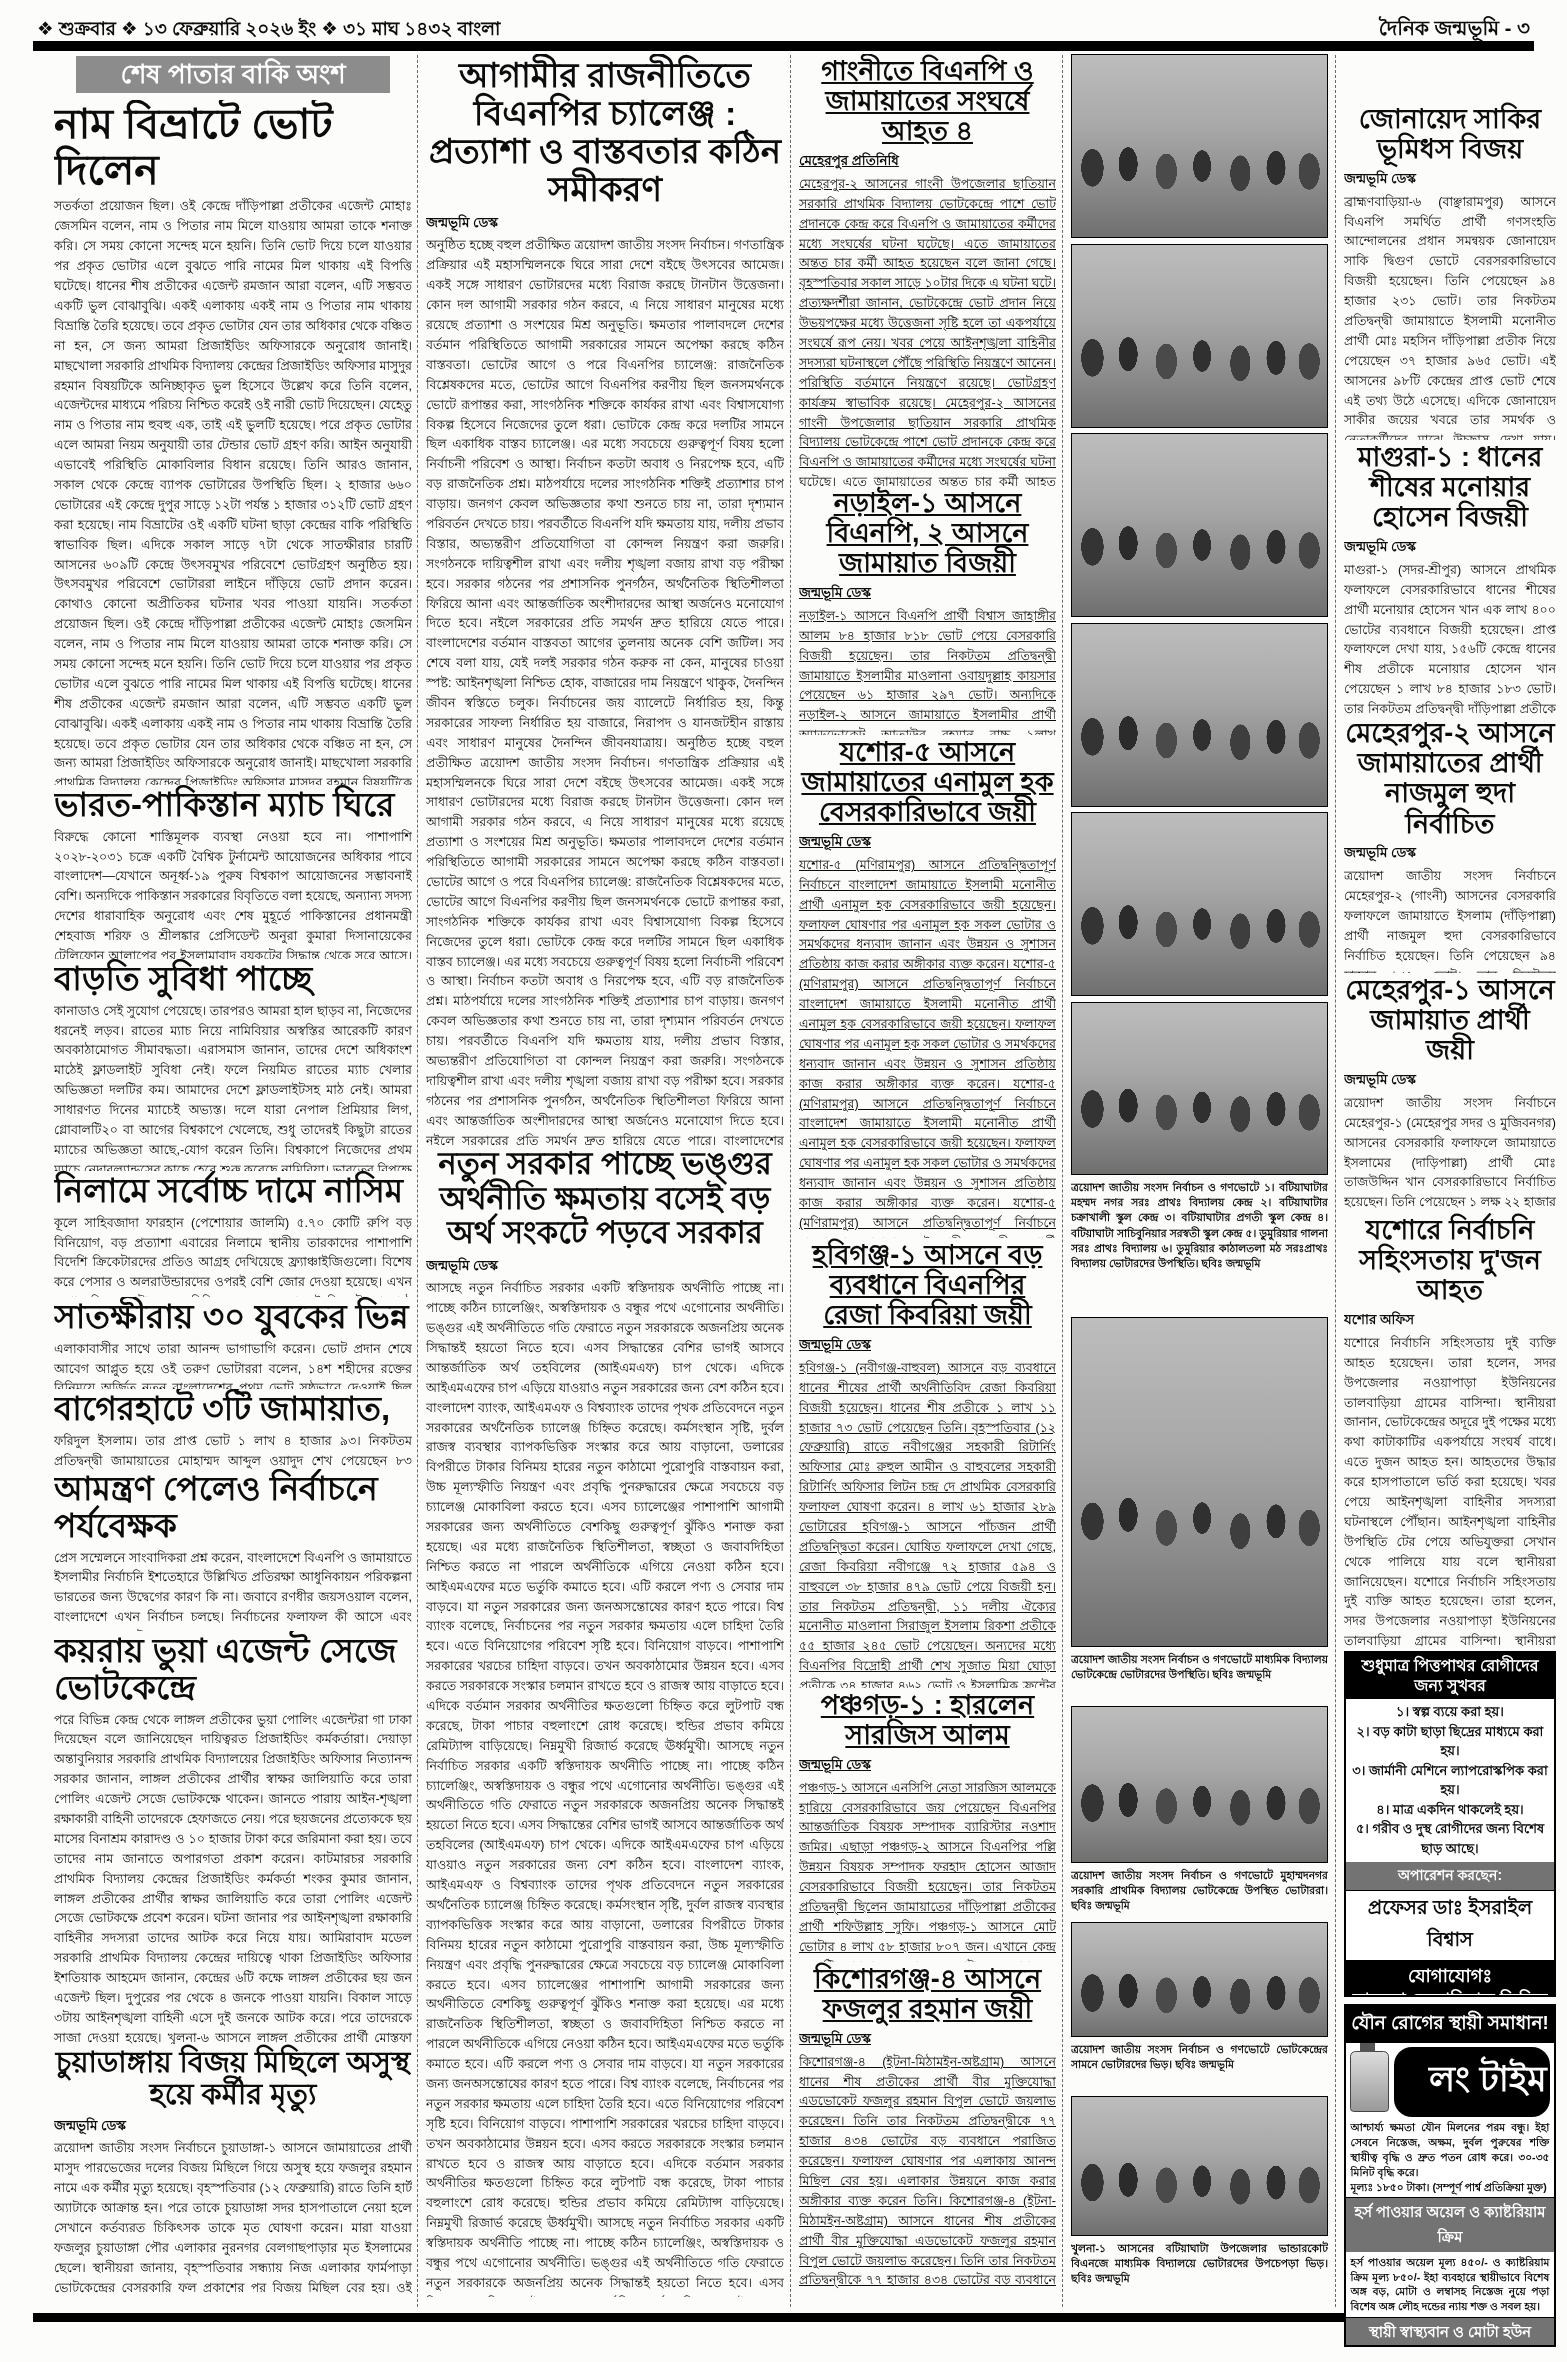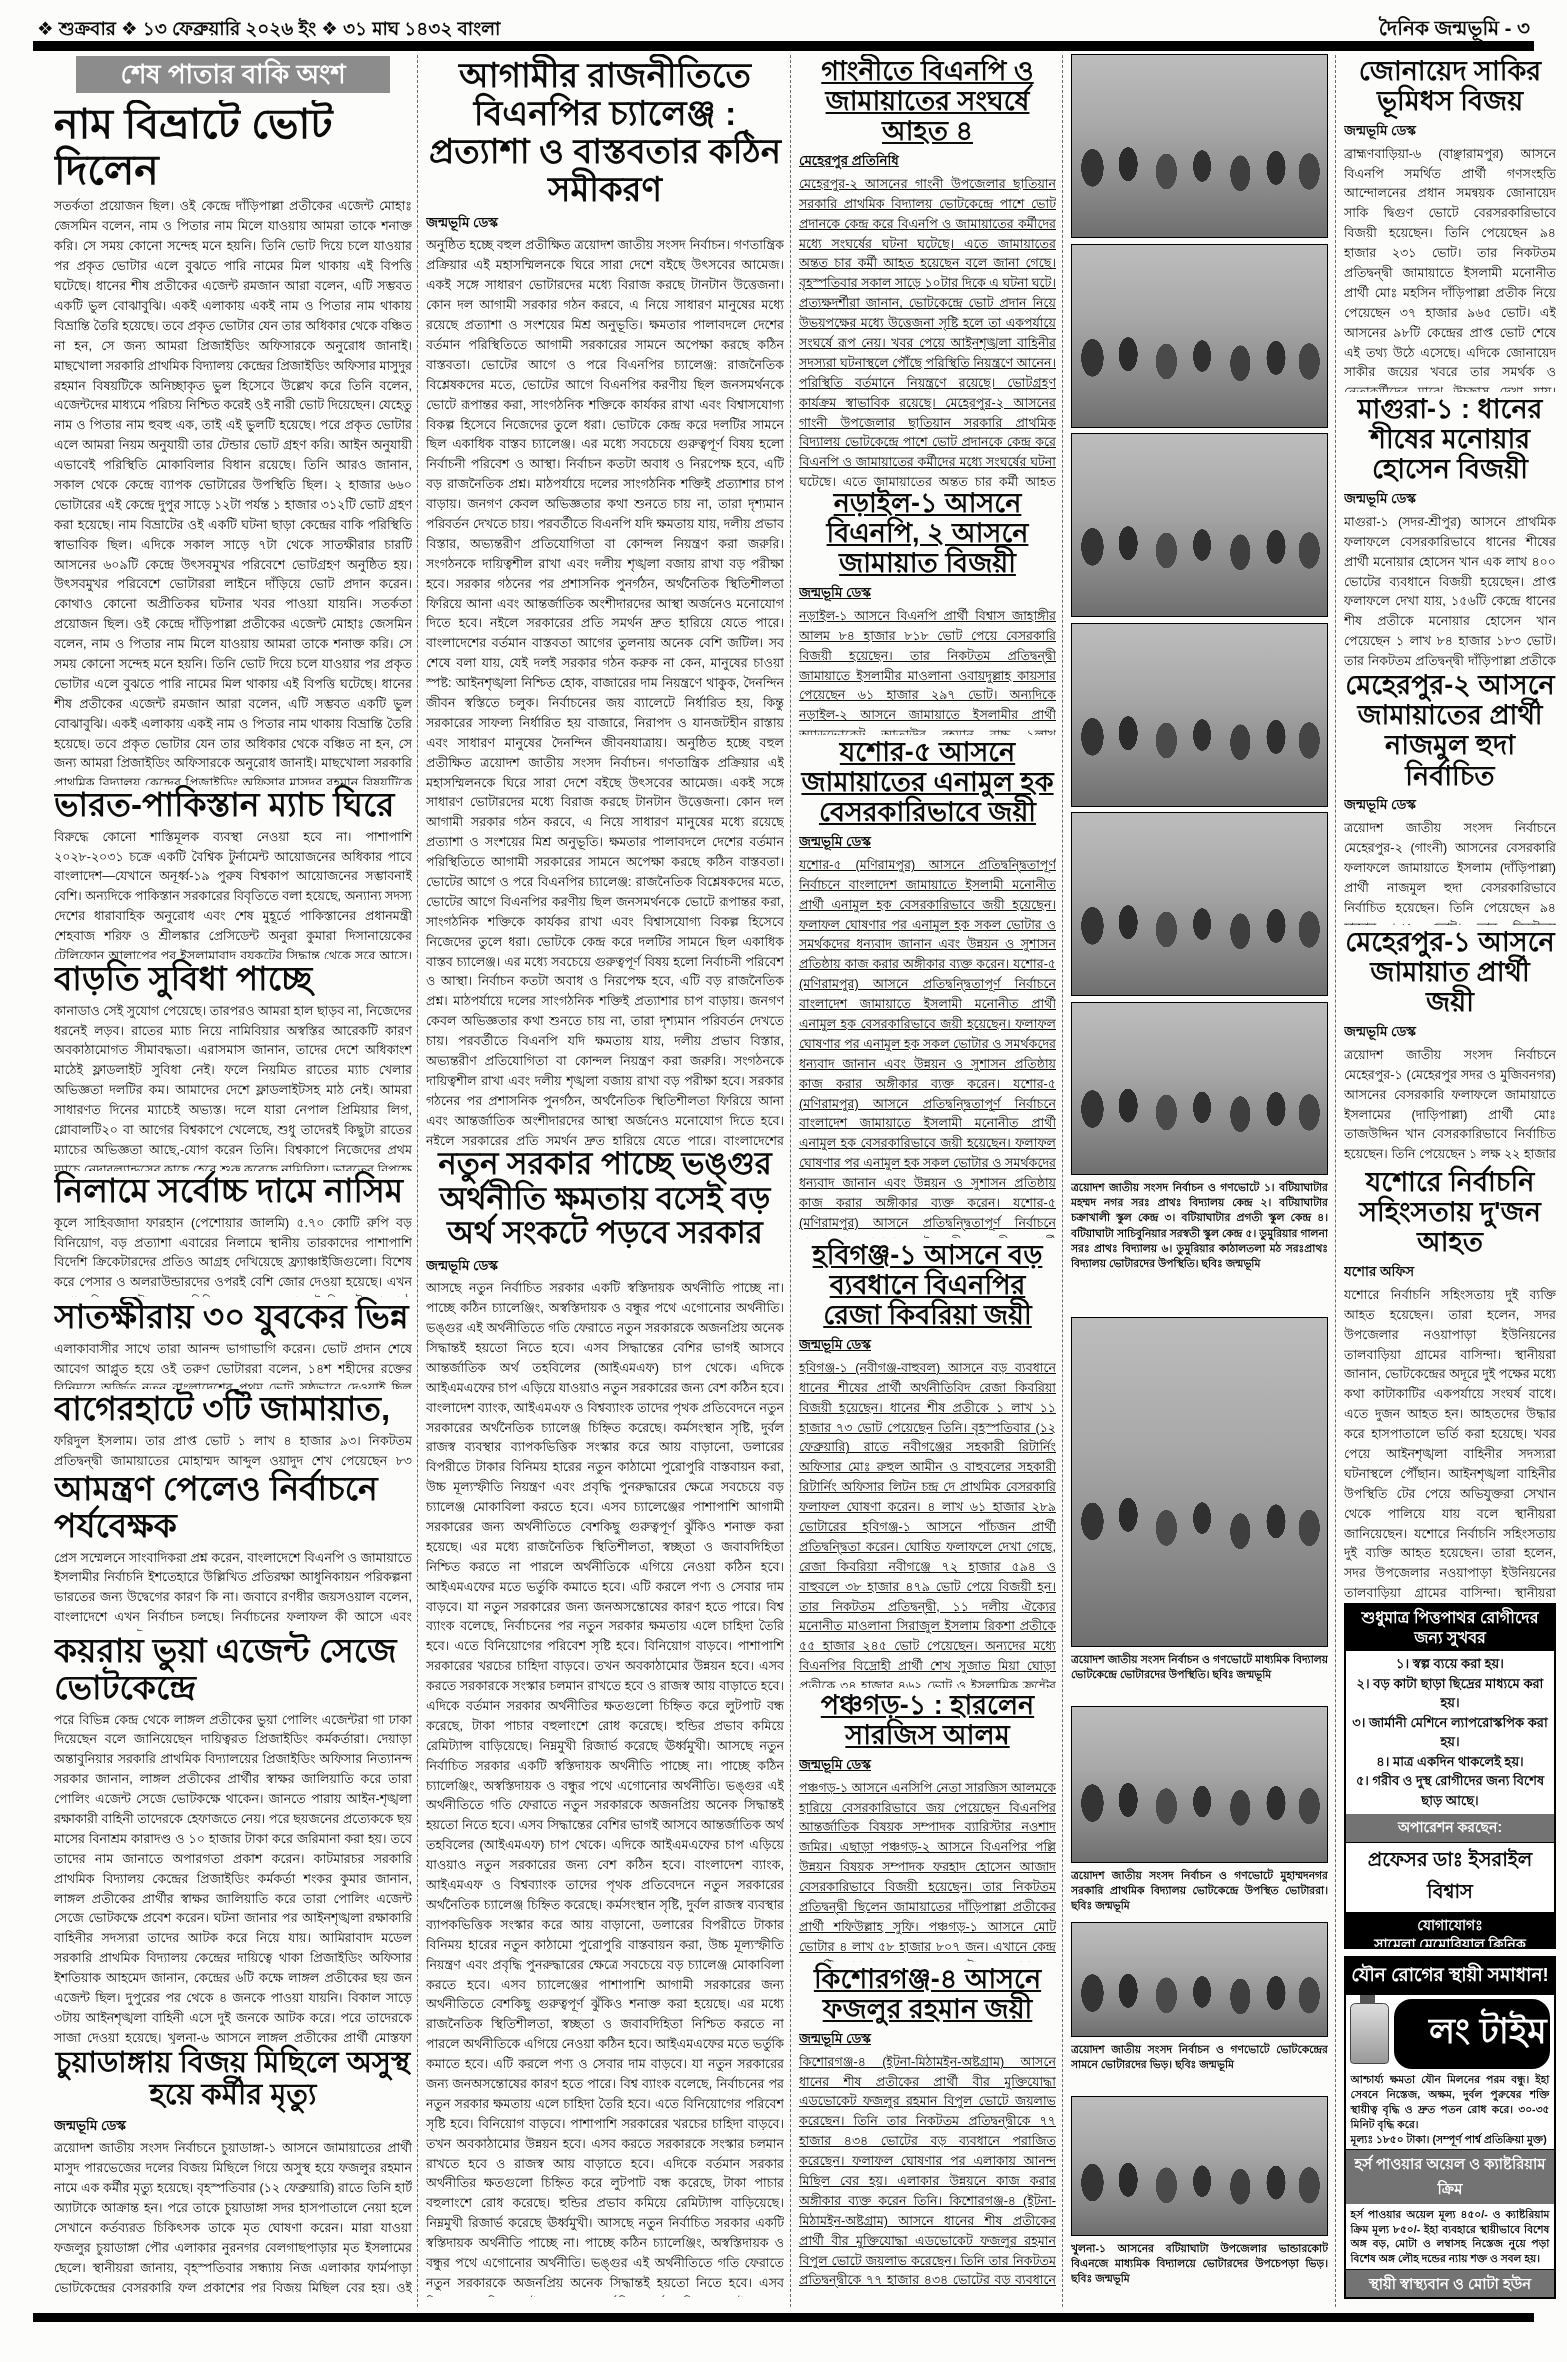--- a/index.html
+++ b/index.html
@@ -33,21 +33,21 @@
       radial-gradient(ellipse 15.7px 28px at 80% 62%, #2e2e2e 60%, transparent 61%),
       radial-gradient(ellipse 17.5px 30px at 93% 64%, #454545 60%, transparent 61%),
       linear-gradient(180deg,#bdbdbd 0%,#a8a8a8 40%,#8f8f8f 68%,#6f6f6f 100%);}
   .caption{font-weight:bold;font-size:10.7px;line-height:1.42;text-align:justify;overflow:hidden;margin-bottom:5.5px;}
   
   .ad{border:2.8px solid #000;overflow:hidden;background:#fff;}
   .ad-head{background:#000;color:#fff;text-align:center;font-weight:bold;padding:2.8px 1.8px;}
   .ad-list{font-weight:bold;font-size:13px;line-height:1.5;padding:3.7px 5.5px;margin:0;list-style:none;text-align:center;}
   .ad-bar{background:#737373;color:#fff;text-align:center;font-weight:bold;font-size:14px;padding:1.8px 0;}
   .ad-doc{text-align:center;font-weight:bold;font-size:19.4px;padding:2.8px 0;border-top:1.8px solid #000;border-bottom:1.8px solid #000;}
-  .ad-contact{background:#000;color:#fff;text-align:center;font-weight:bold;font-size:14px;padding:2.8px 0;line-height:1.35;}
+  .ad-contact{background:#000;color:#fff;text-align:center;font-weight:bold;font-size:18px;padding:2.8px 0;line-height:1.35;}
   .lt-row{display:flex;align-items:center;gap:5.5px;padding:3.7px;}
   .bottle{width:37px;height:59px;background:linear-gradient(180deg,#ddd,#999);border:1.8px solid #444;border-radius:5.5px 5.5px 3.7px 3.7px;position:relative;flex:0 0 auto;}
   .bottle:before{content:"";position:absolute;left:9.2px;top:-9.2px;width:14.8px;height:9.2px;background:#555;}
   .lt-title{flex:1;background:#000;color:#fff;border-radius:18px;text-align:right;font-size:35px;font-weight:bold;padding:5.5px 3.7px;}
   .ad-small{font-weight:bold;font-size:10.6px;line-height:1.4;text-align:justify;padding:0 4.6px;margin:0;}
 </style>
 </head>
 <body>
 
 <div id="page">
@@ -162,21 +162,21 @@
     <div class="caption" style="height:48px;">ত্রয়োদশ জাতীয় সংসদ নির্বাচন ও গণভোটে মাধ্যমিক বিদ্যালয় ভোটকেন্দ্রে ভোটারদের উপস্থিতি। ছবিঃ জন্মভূমি</div>
     <div class="photo" style="height:155px;"></div>
     <div class="caption" style="height:48px;">ত্রয়োদশ জাতীয় সংসদ নির্বাচন ও গণভোটে মুহাম্মদনগর সরকারি প্রাথমিক বিদ্যালয় ভোটকেন্দ্রে উপস্থিত ভোটাররা। ছবিঃ জন্মভূমি</div>
     <div class="photo" style="height:113px;"></div>
     <div class="caption" style="height:48px;">ত্রয়োদশ জাতীয় সংসদ নির্বাচন ও গণভোটে ভোটকেন্দ্রের সামনে ভোটারদের ভিড়। ছবিঃ জন্মভূমি</div>
     <div class="photo" style="height:138px;"></div>
     <div class="caption" style="height:52px;">খুলনা-১ আসনের বটিয়াঘাটা উপজেলার ভান্ডারকোট বিএনজে মাধ্যমিক বিদ্যালয়ে ভোটারদের উপচেপড়া ভিড়। ছবিঃ জন্মভূমি</div>
   </div>
 
   <div class="col" style="left:1344px;width:212px;">
-    <div class="article" style="height:338px;">
+    <div class="article" style="height:338px;margin-top:48px;">
       <h2 class="h-sm">জোনায়েদ সাকির ভূমিধস বিজয়</h2>
       <div class="byline">জন্মভূমি ডেস্ক</div>
       <p class="body">ব্রাহ্মণবাড়িয়া-৬ (বাঞ্ছারামপুর) আসনে বিএনপি সমর্থিত প্রার্থী গণসংহতি আন্দোলনের প্রধান সমন্বয়ক জোনায়েদ সাকি দ্বিগুণ ভোটে বেরসরকারিভাবে বিজয়ী হয়েছেন। তিনি পেয়েছেন ৯৪ হাজার ২৩১ ভোট। তার নিকটতম প্রতিদ্বন্দ্বী জামায়াতে ইসলামী মনোনীত প্রার্থী মোঃ মহসিন দাঁড়িপাল্লা প্রতীক নিয়ে পেয়েছেন ৩৭ হাজার ৯৬৫ ভোট। এই আসনের ৯৮টি কেন্দ্রের প্রাপ্ত ভোট শেষে এই তথ্য উঠে এসেছে। এদিকে জোনায়েদ সাকীর জয়ের খবরে তার সমর্থক ও নেতাকর্মীদের মাঝে উচ্ছ্বাস দেখা যায়। বিভিন্ন স্থানে আনন্দ মিছিল ও শুভেচ্ছা বিনিময় করতে দেখা গেছে তাদের। শান্তিপূর্ণ পরিবেশে ভোটগ্রহণ সম্পন্ন হওয়ায় সন্তোষ প্রকাশ করেছেন স্থানীয় ভোটাররাও।</p>
     </div>
     <div class="article" style="height:276px;">
       <h2 class="h-sm">মাগুরা-১ : ধানের শীষের মনোয়ার হোসেন বিজয়ী</h2>
       <div class="byline">জন্মভূমি ডেস্ক</div>
       <p class="body">মাগুরা-১ (সদর-শ্রীপুর) আসনে প্রাথমিক ফলাফলে বেসরকারিভাবে ধানের শীষের প্রার্থী মনোয়ার হোসেন খান এক লাখ ৪০০ ভোটের ব্যবধানে বিজয়ী হয়েছেন। প্রাপ্ত ফলাফলে দেখা যায়, ১৫৬টি কেন্দ্রে ধানের শীষ প্রতীকে মনোয়ার হোসেন খান পেয়েছেন ১ লাখ ৮৪ হাজার ১৮৩ ভোট। তার নিকটতম প্রতিদ্বন্দ্বী দাঁড়িপাল্লা প্রতীকে আব্দুল মতিন পেয়েছেন ৮৩ হাজার ৭৮৩ ভোট। এ ছাড়া এ আসনের ৫২টি কেন্দ্রে হ্যাঁ ভোট পড়েছে ৫৫,৩৬৬টি এবং না ভোট ৩১,৬২২টি।</p>
     </div>
     <div class="article" style="height:257px;">

